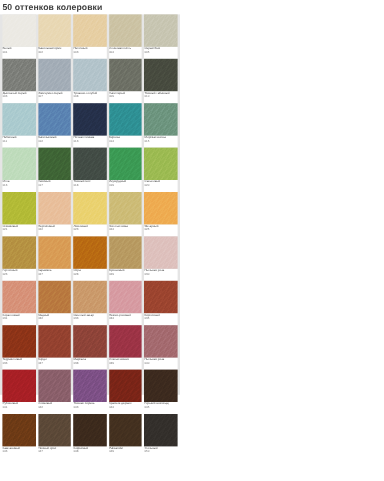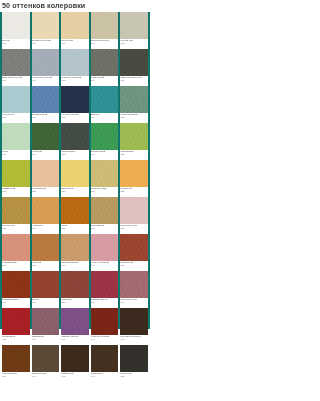--- a/index.html
+++ b/index.html
@@ -13,21 +13,21 @@
     height: 401px;
     overflow: hidden;
     font-family: "Liberation Sans", sans-serif;
     -webkit-font-smoothing: antialiased;
   }
 
   #page {
     position: relative;
     width: 150px;
     height: 329px;
-    background: #0f766e;
+    background: #e5e5e5;
     box-sizing: border-box;
   }
 
   
   .title-bar {
     position: absolute;
     left: 0;
     top: 0;
     width: 150px;
     height: 12px;

